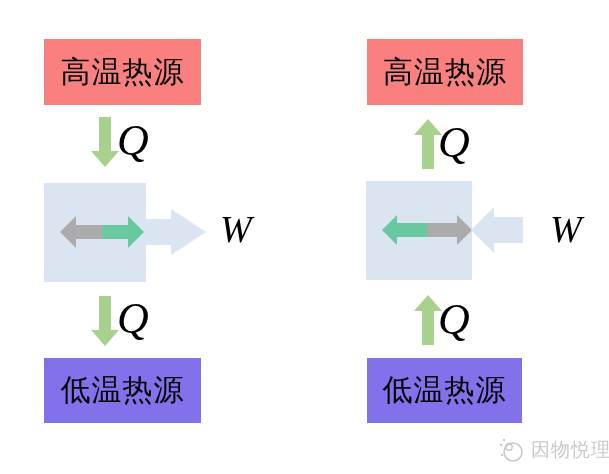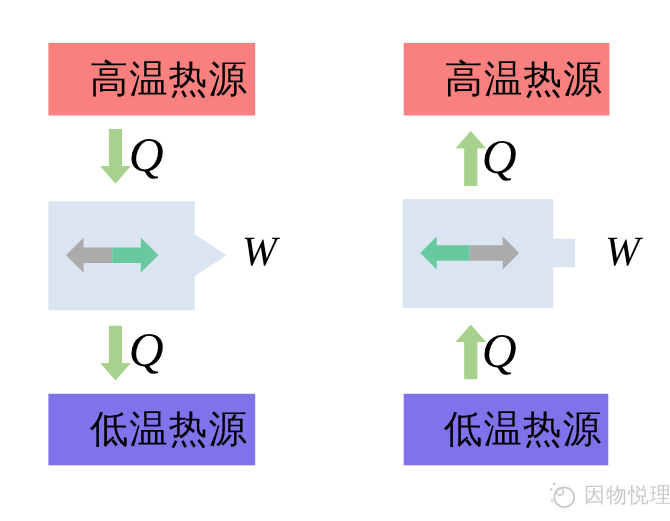--- a/index.html
+++ b/index.html
@@ -2,21 +2,21 @@
 <html><head>
 <meta charset="utf-8">
 <style>
   html,body{margin:0;padding:0;background:#ffffff;}
   .canvas{
     position:relative;width:609px;height:474px;background:#ffffff;
     font-family:"Liberation Serif","DejaVu Serif",serif;overflow:hidden;
   }
   .box{
     position:absolute;display:flex;align-items:center;justify-content:center;
-    color:#000;font-size:35px;letter-spacing:1px;white-space:nowrap;padding-left:31px;
+    color:#000;font-size:30px;letter-spacing:1px;white-space:nowrap;
   }
   .l-hot  {left:44px; top:39px; width:157px;height:66px;}
   .r-hot  {left:367px;top:39px; width:156px;height:66px;}
   .l-cold {left:44px; top:358px;width:157px;height:65px;}
   .r-cold {left:367px;top:358px;width:155px;height:65px;}
   .l-engine{left:44px; top:183px;width:102px;height:99px;}
   .r-engine{left:366px;top:181px;width:106px;height:99px;}
   .arr{position:absolute;display:block;}
   .l-qa1{left:91px; top:117px;}
   .l-qa2{left:91px; top:296px;}

